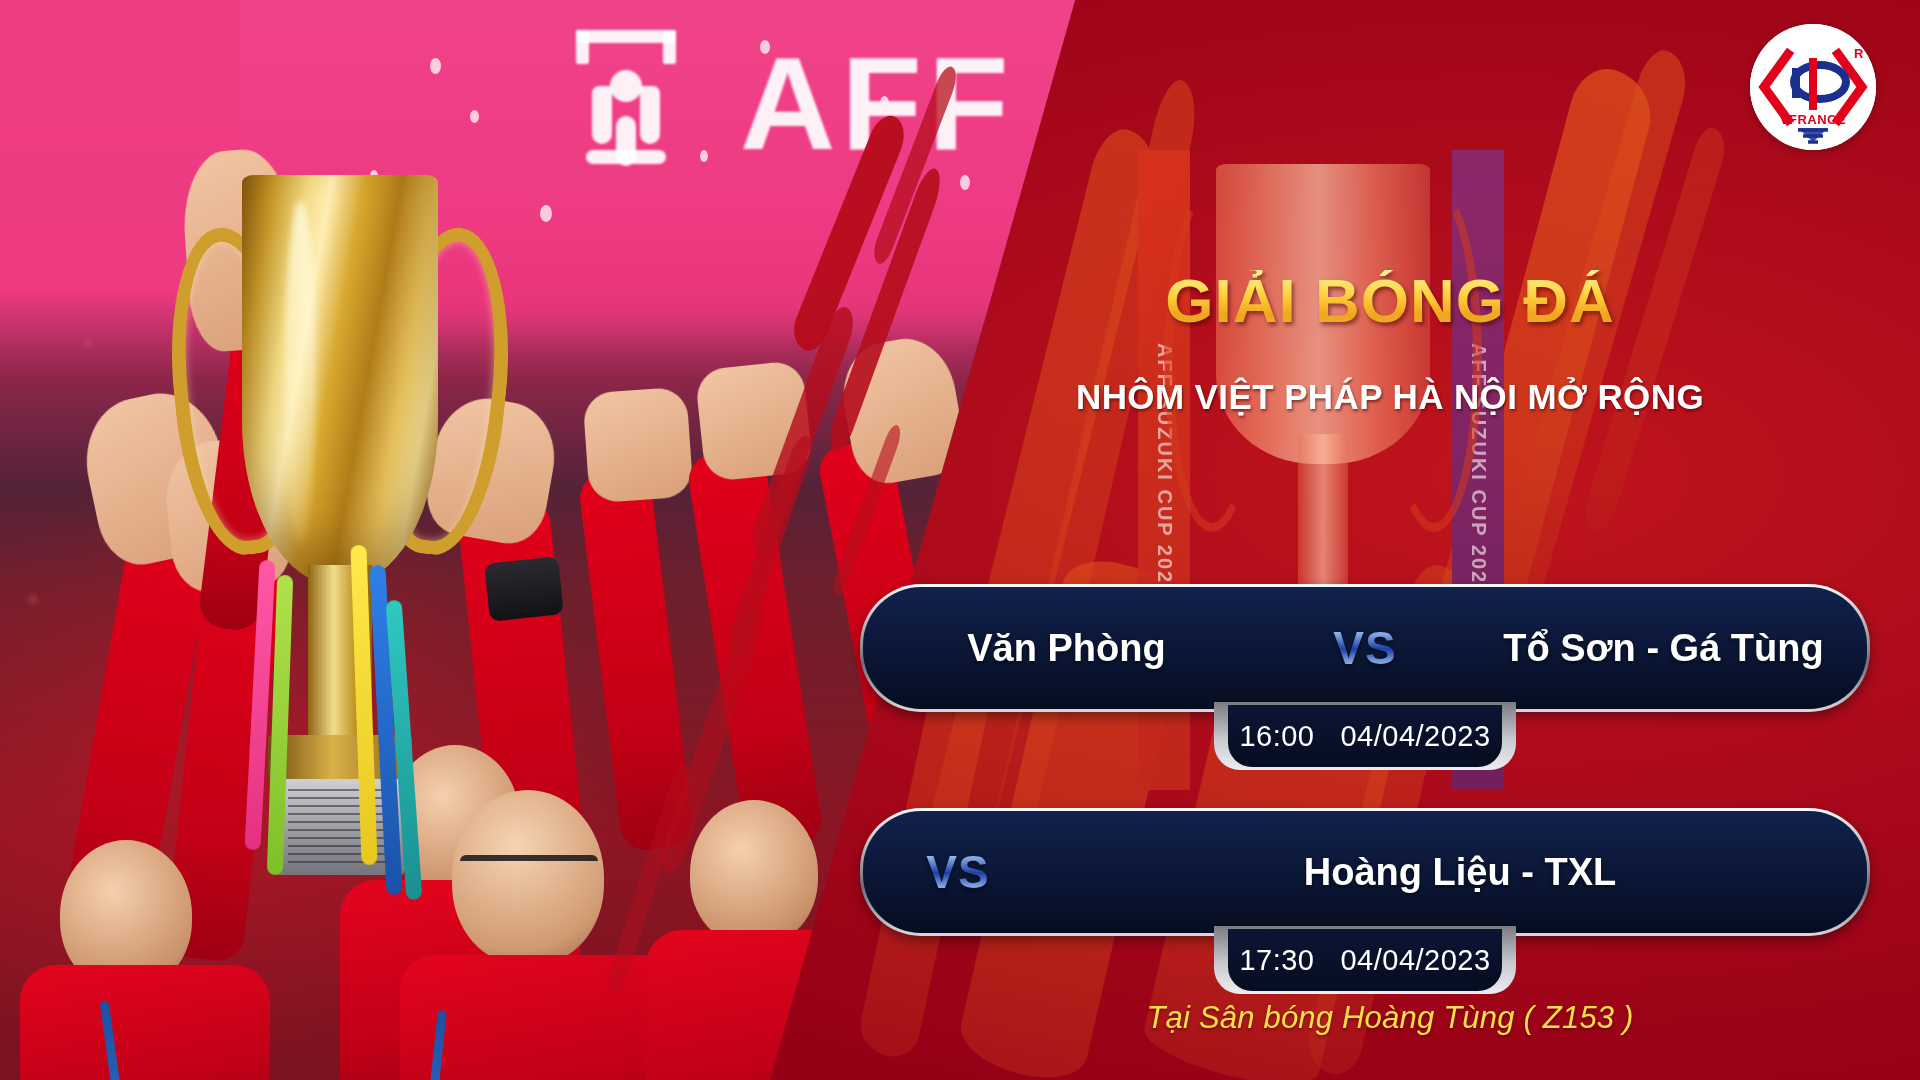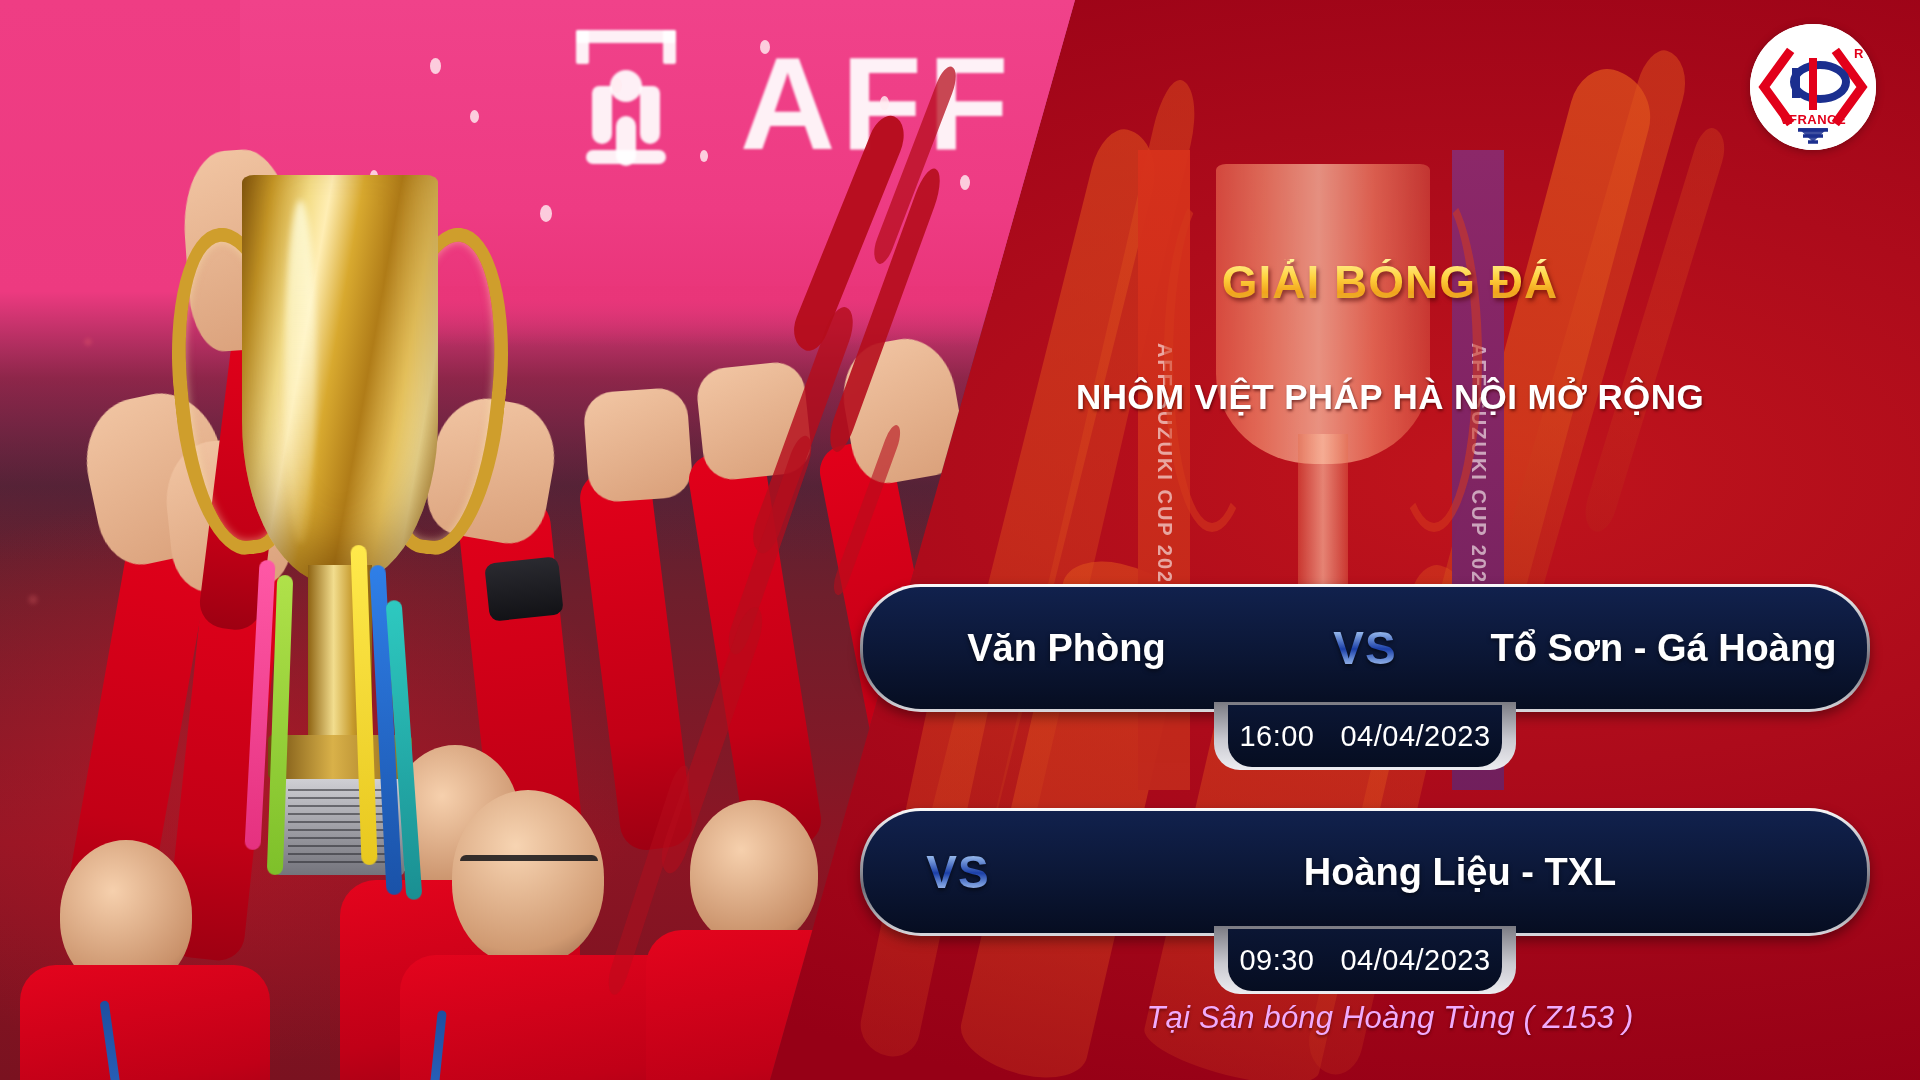--- a/index.html
+++ b/index.html
@@ -299,21 +299,21 @@
     background: #fff;
     box-shadow: 0 2px 8px rgba(0,0,0,.28);
   }
   .logo svg { display: block; }
 
   .title {
     position: absolute;
     top: 228px;
     left: 0; right: 0;
     text-align: center;
-    font-size: 46px;
+    font-size: 62px;
     font-weight: 700;
     letter-spacing: 1px;
     line-height: 1;
     background: linear-gradient(180deg,#fff39a 0%,#ffd23f 40%,#f2a51c 72%,#e0b43a 100%);
     -webkit-background-clip: text;
     background-clip: text;
     color: transparent;
     filter: drop-shadow(2px 3px 2px rgba(70,0,0,.55));
     white-space: nowrap;
   }
@@ -401,21 +401,21 @@
     font-size: 29px;
     font-weight: 400;
     letter-spacing: .5px;
   }
 
   .venue {
     position: absolute;
     top: 1000px;
     left: 0; right: 0;
     text-align: center;
-    color: #f0abfc;
+    color: #fde047;
     font-size: 31px;
     font-style: italic;
     font-weight: 400;
     letter-spacing: .2px;
     white-space: nowrap;
     text-shadow: 0 2px 3px rgba(60,0,0,.55);
   }
 </style>
 </head>
 <body>
@@ -571,41 +571,41 @@
     </div>
 
     <h1 class="title">GIẢI BÓNG ĐÁ</h1>
     <h2 class="subtitle">NHÔM VIỆT PHÁP HÀ NỘI MỞ RỘNG</h2>
 
     <div class="match m1">
       <div class="pill">
         <div class="pill-inner">
           <div class="team">Văn Phòng</div>
           <div class="vs">VS</div>
-          <div class="team">Tổ Sơn - Gá Hoàng</div>
+          <div class="team">Tổ Sơn - Gá Tùng</div>
         </div>
       </div>
       <div class="time-tab">
         <div class="time-tab-inner">
           <span>16:00</span>
           <span>04/04/2023</span>
         </div>
       </div>
     </div>
 
     <div class="match m2">
       <div class="pill">
         <div class="pill-inner">
           <div class="vs">VS</div>
           <div class="team">Hoàng Liệu - TXL</div>
         </div>
       </div>
       <div class="time-tab">
         <div class="time-tab-inner">
-          <span>09:30</span>
+          <span>17:30</span>
           <span>04/04/2023</span>
         </div>
       </div>
     </div>
 
     <div class="venue">Tại Sân bóng Hoàng Tùng ( Z153 )</div>
 
   </div>
 </div>
 

